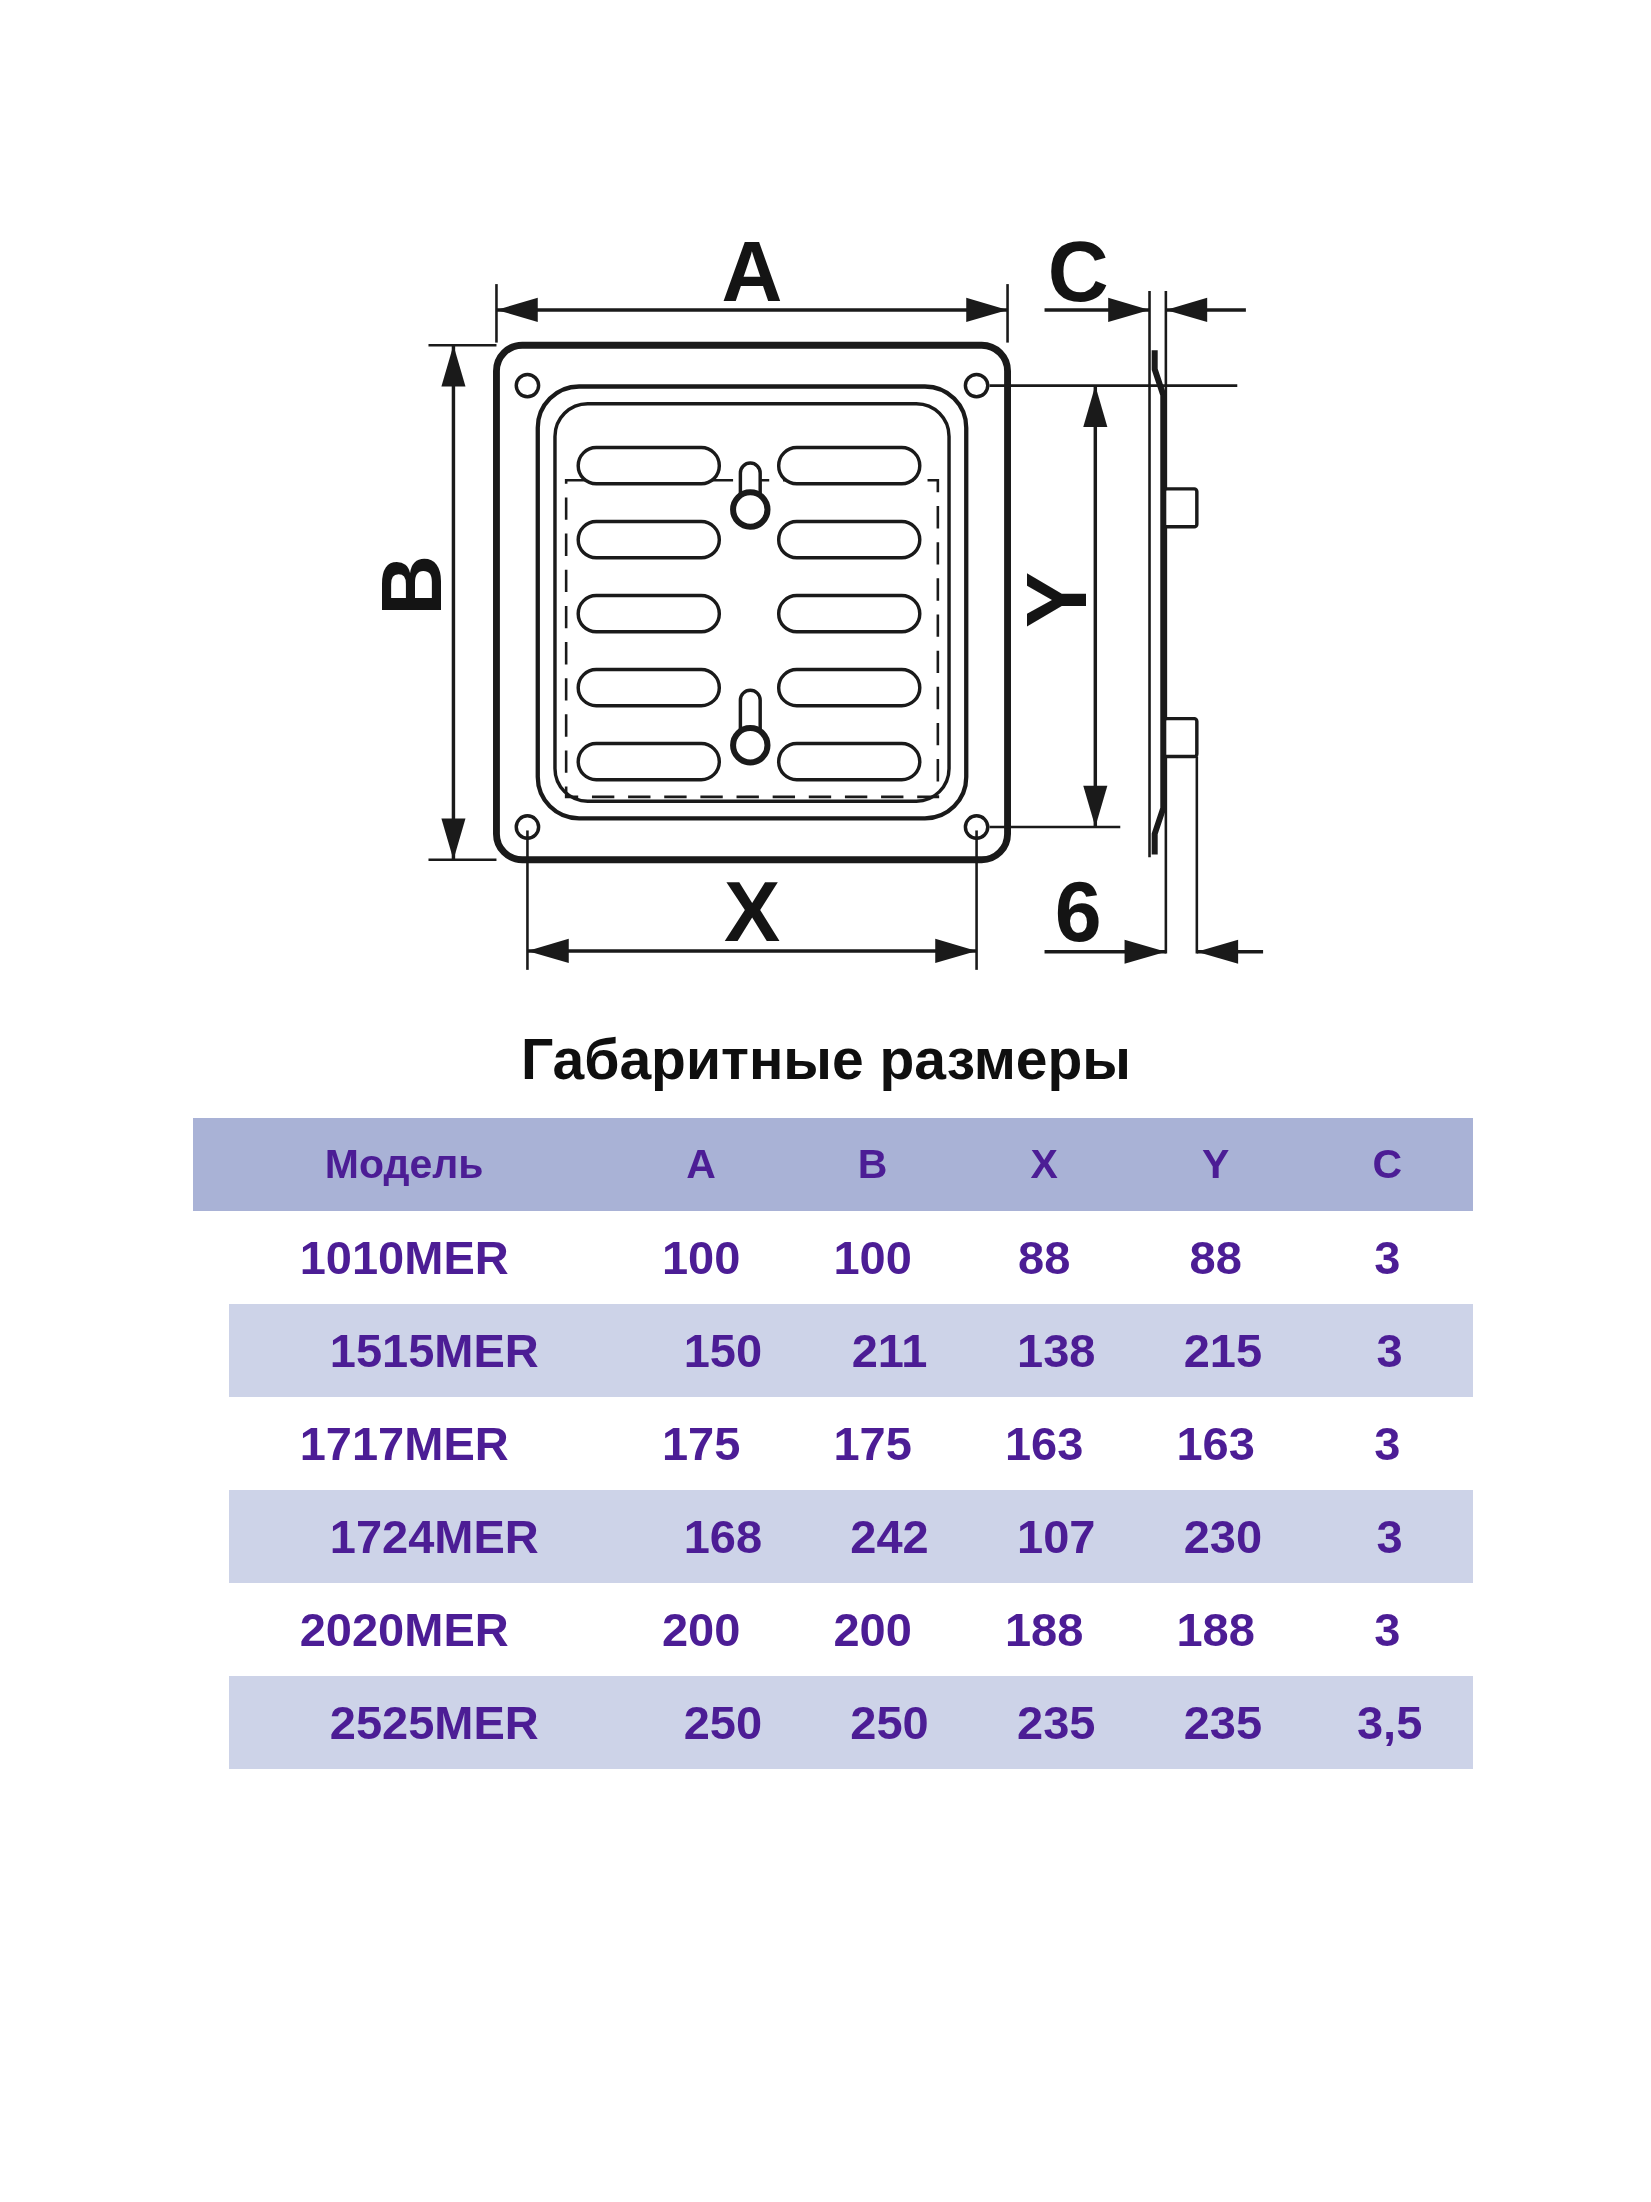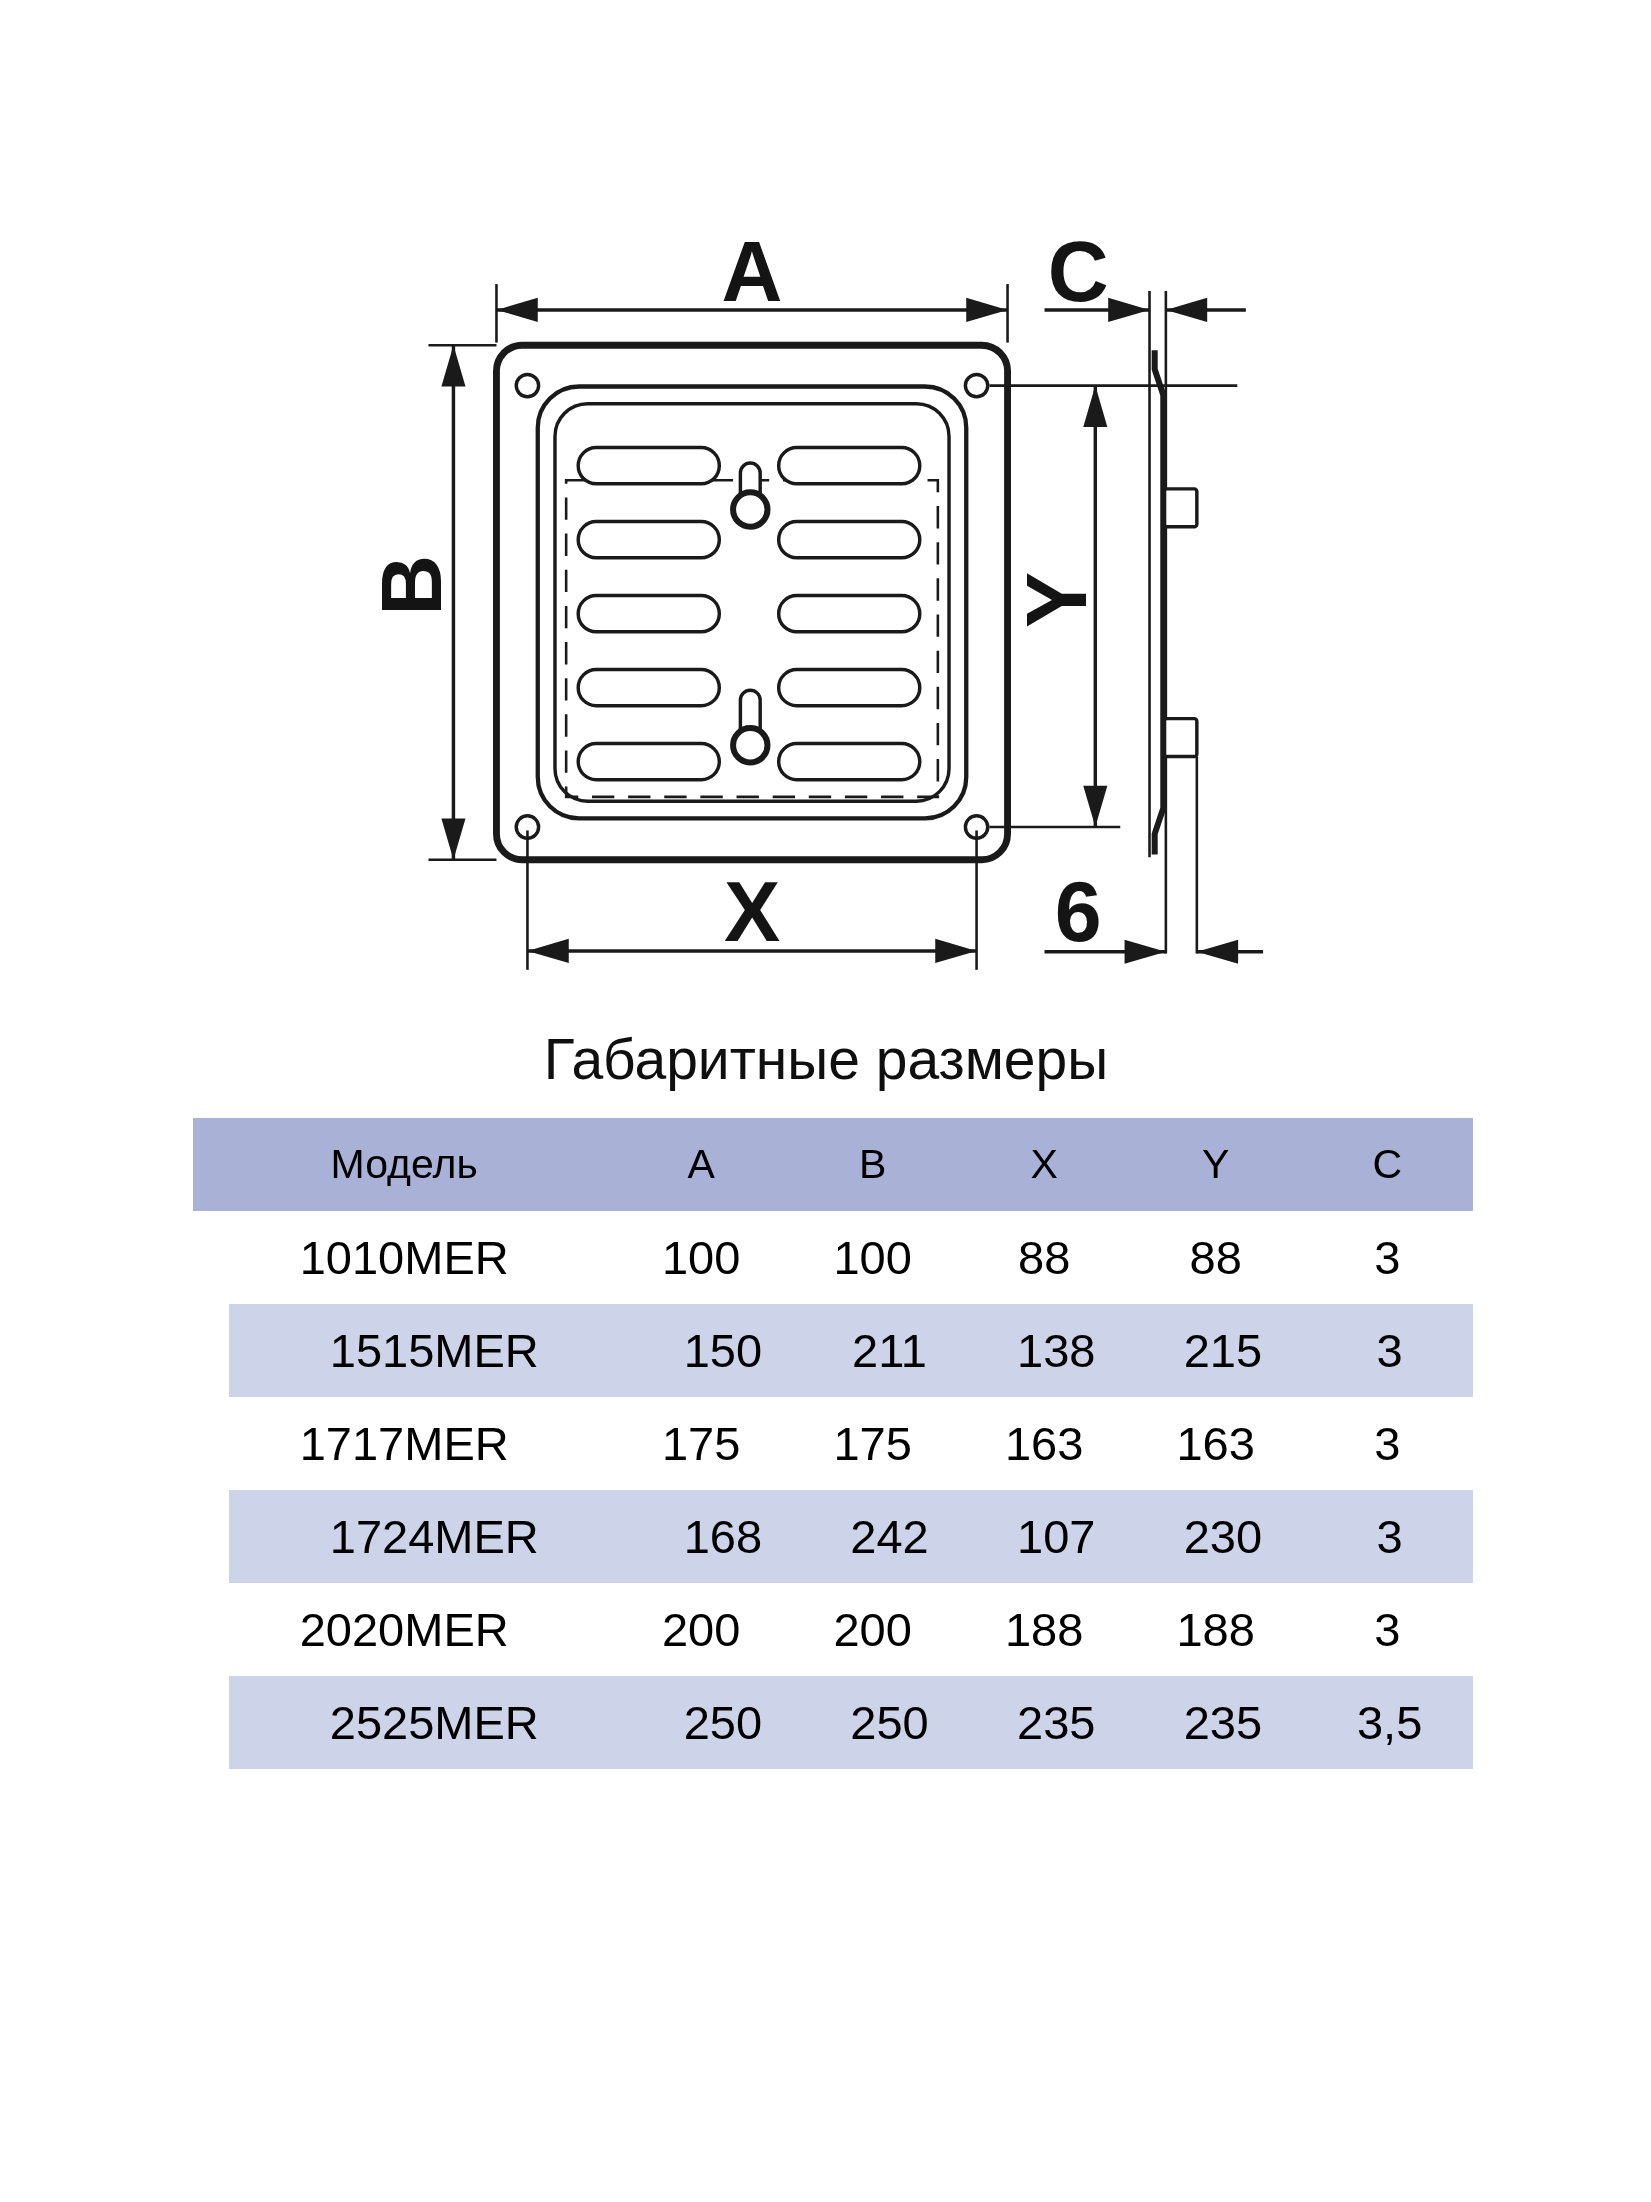--- a/index.html
+++ b/index.html
@@ -8,27 +8,27 @@
   #canvas { position:relative; width:1652px; height:2203px; background:#ffffff; overflow:hidden; }
 
   #drawing { position:absolute; left:0; top:0; }
   #drawing text { font-family:"Liberation Sans", sans-serif; font-weight:700; fill:#141414; }
   #drawing .dim-label { font-size:98px; }
   #drawing .lin { stroke:#1a1a1a; stroke-width:3; fill:none; }
   #drawing .dimlin { stroke:#1a1a1a; stroke-width:4; fill:none; }
   #drawing .head { fill:#1a1a1a; stroke:none; }
 
   #title { position:absolute; left:0; right:0; top:1026px; text-align:center;
-           font-size:57px; font-weight:400; color:#0f0f0f; }
+           font-size:57px; font-weight:700; color:#0f0f0f; }
 
   #table { position:absolute; left:193px; top:1118px; width:1280px; }
   .trow { display:flex; height:93px; align-items:center; }
   .trow.header { background:var(--header-bg); }
   .trow.band { background:var(--band-bg);margin-left:36px; }
-  .cell { text-align:center; font-weight:400; color:#000000; font-size:47px; }
+  .cell { text-align:center; font-weight:700; color:#4c1d95; font-size:47px; }
   .cell.model { width:33%; }
   .cell.num { width:13.4%; }
   .header .cell { font-size:41px; }
 </style>
 </head>
 <body>
 
 <div id="canvas">
 
   <svg id="drawing" width="1652" height="1007" viewBox="0 0 1920 1170">

